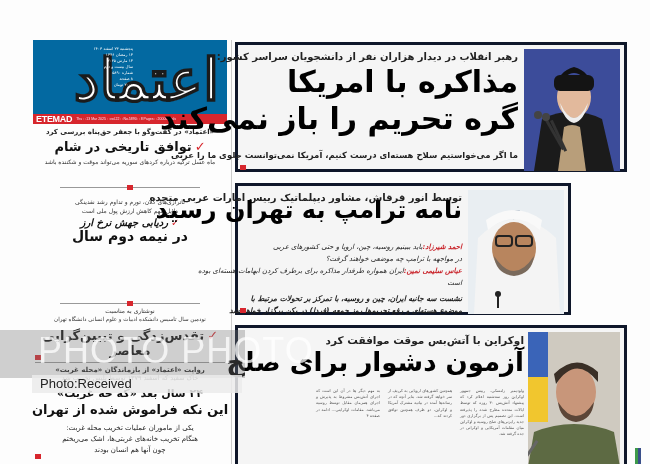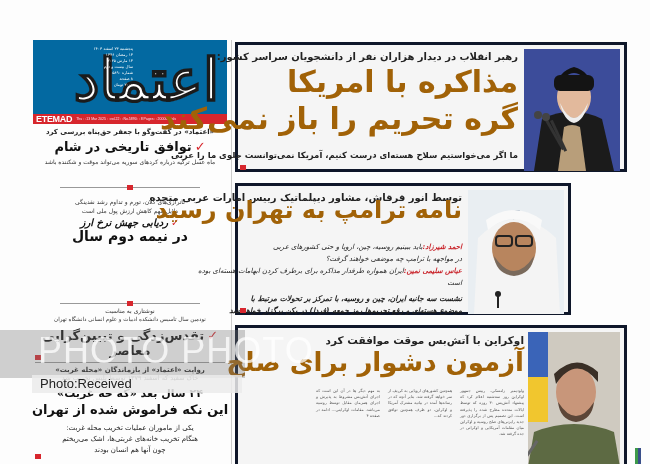--- a/index.html
+++ b/index.html
@@ -21,21 +21,21 @@
   .headline { font-size: 13px; font-weight: bold; color: #111; }
   .sub { font-size: 6px; color: #333; line-height: 9px; }
   .check { color: #d7262d; font-weight: normal; margin-left: 3px; }
   .sep { position: absolute; left: 30px; width: 140px; height: 1px; background: #999; }
   .pg { position: absolute; width: 6px; height: 5px; background: #d7262d; }
 
   
   .box { position: absolute; border: 3px solid #0f172a; background: #f5f5f5; }
   .box .photo { position: absolute; top: 4px; right: 4px; bottom: 4px; }
   .box-kicker { position: absolute; font-size: 9.5px; font-weight: bold; color: #222; white-space: nowrap; }
-  .box-head { position: absolute; font-weight: bold; color: #a16207; white-space: nowrap; line-height: 1.1; }
+  .box-head { position: absolute; font-weight: bold; color: #000000; white-space: nowrap; line-height: 1.1; }
   .box-body { position: absolute; font-size: 7px; color: #222; line-height: 12px; font-style: italic; }
   .red-name { color: #c9242b; font-weight: bold; }
   .cols { position: absolute; display: flex; gap: 8px; }
   .col { width: 64px; font-size: 4px; line-height: 6.2px; color: #555; text-align: justify; }
 
   
   .wm-band { position: absolute; left: 0; top: 330px; width: 245px; height: 48px; background: rgba(120,120,120,0.35); }
   .wm-text { position: absolute; left: 38px; top: 330px; font-family: "Liberation Sans", sans-serif; font-size: 36px; color: rgba(255,255,255,0.75); letter-spacing: 1px; direction: ltr; white-space: nowrap; }
   .wm-received { position: absolute; left: 32px; top: 375px; width: 210px; height: 18px; background: rgba(235,235,235,0.85); font-family: "Liberation Sans", sans-serif; font-size: 13px; color: #222; direction: ltr; text-align: left; padding-left: 8px; line-height: 18px; }
 

